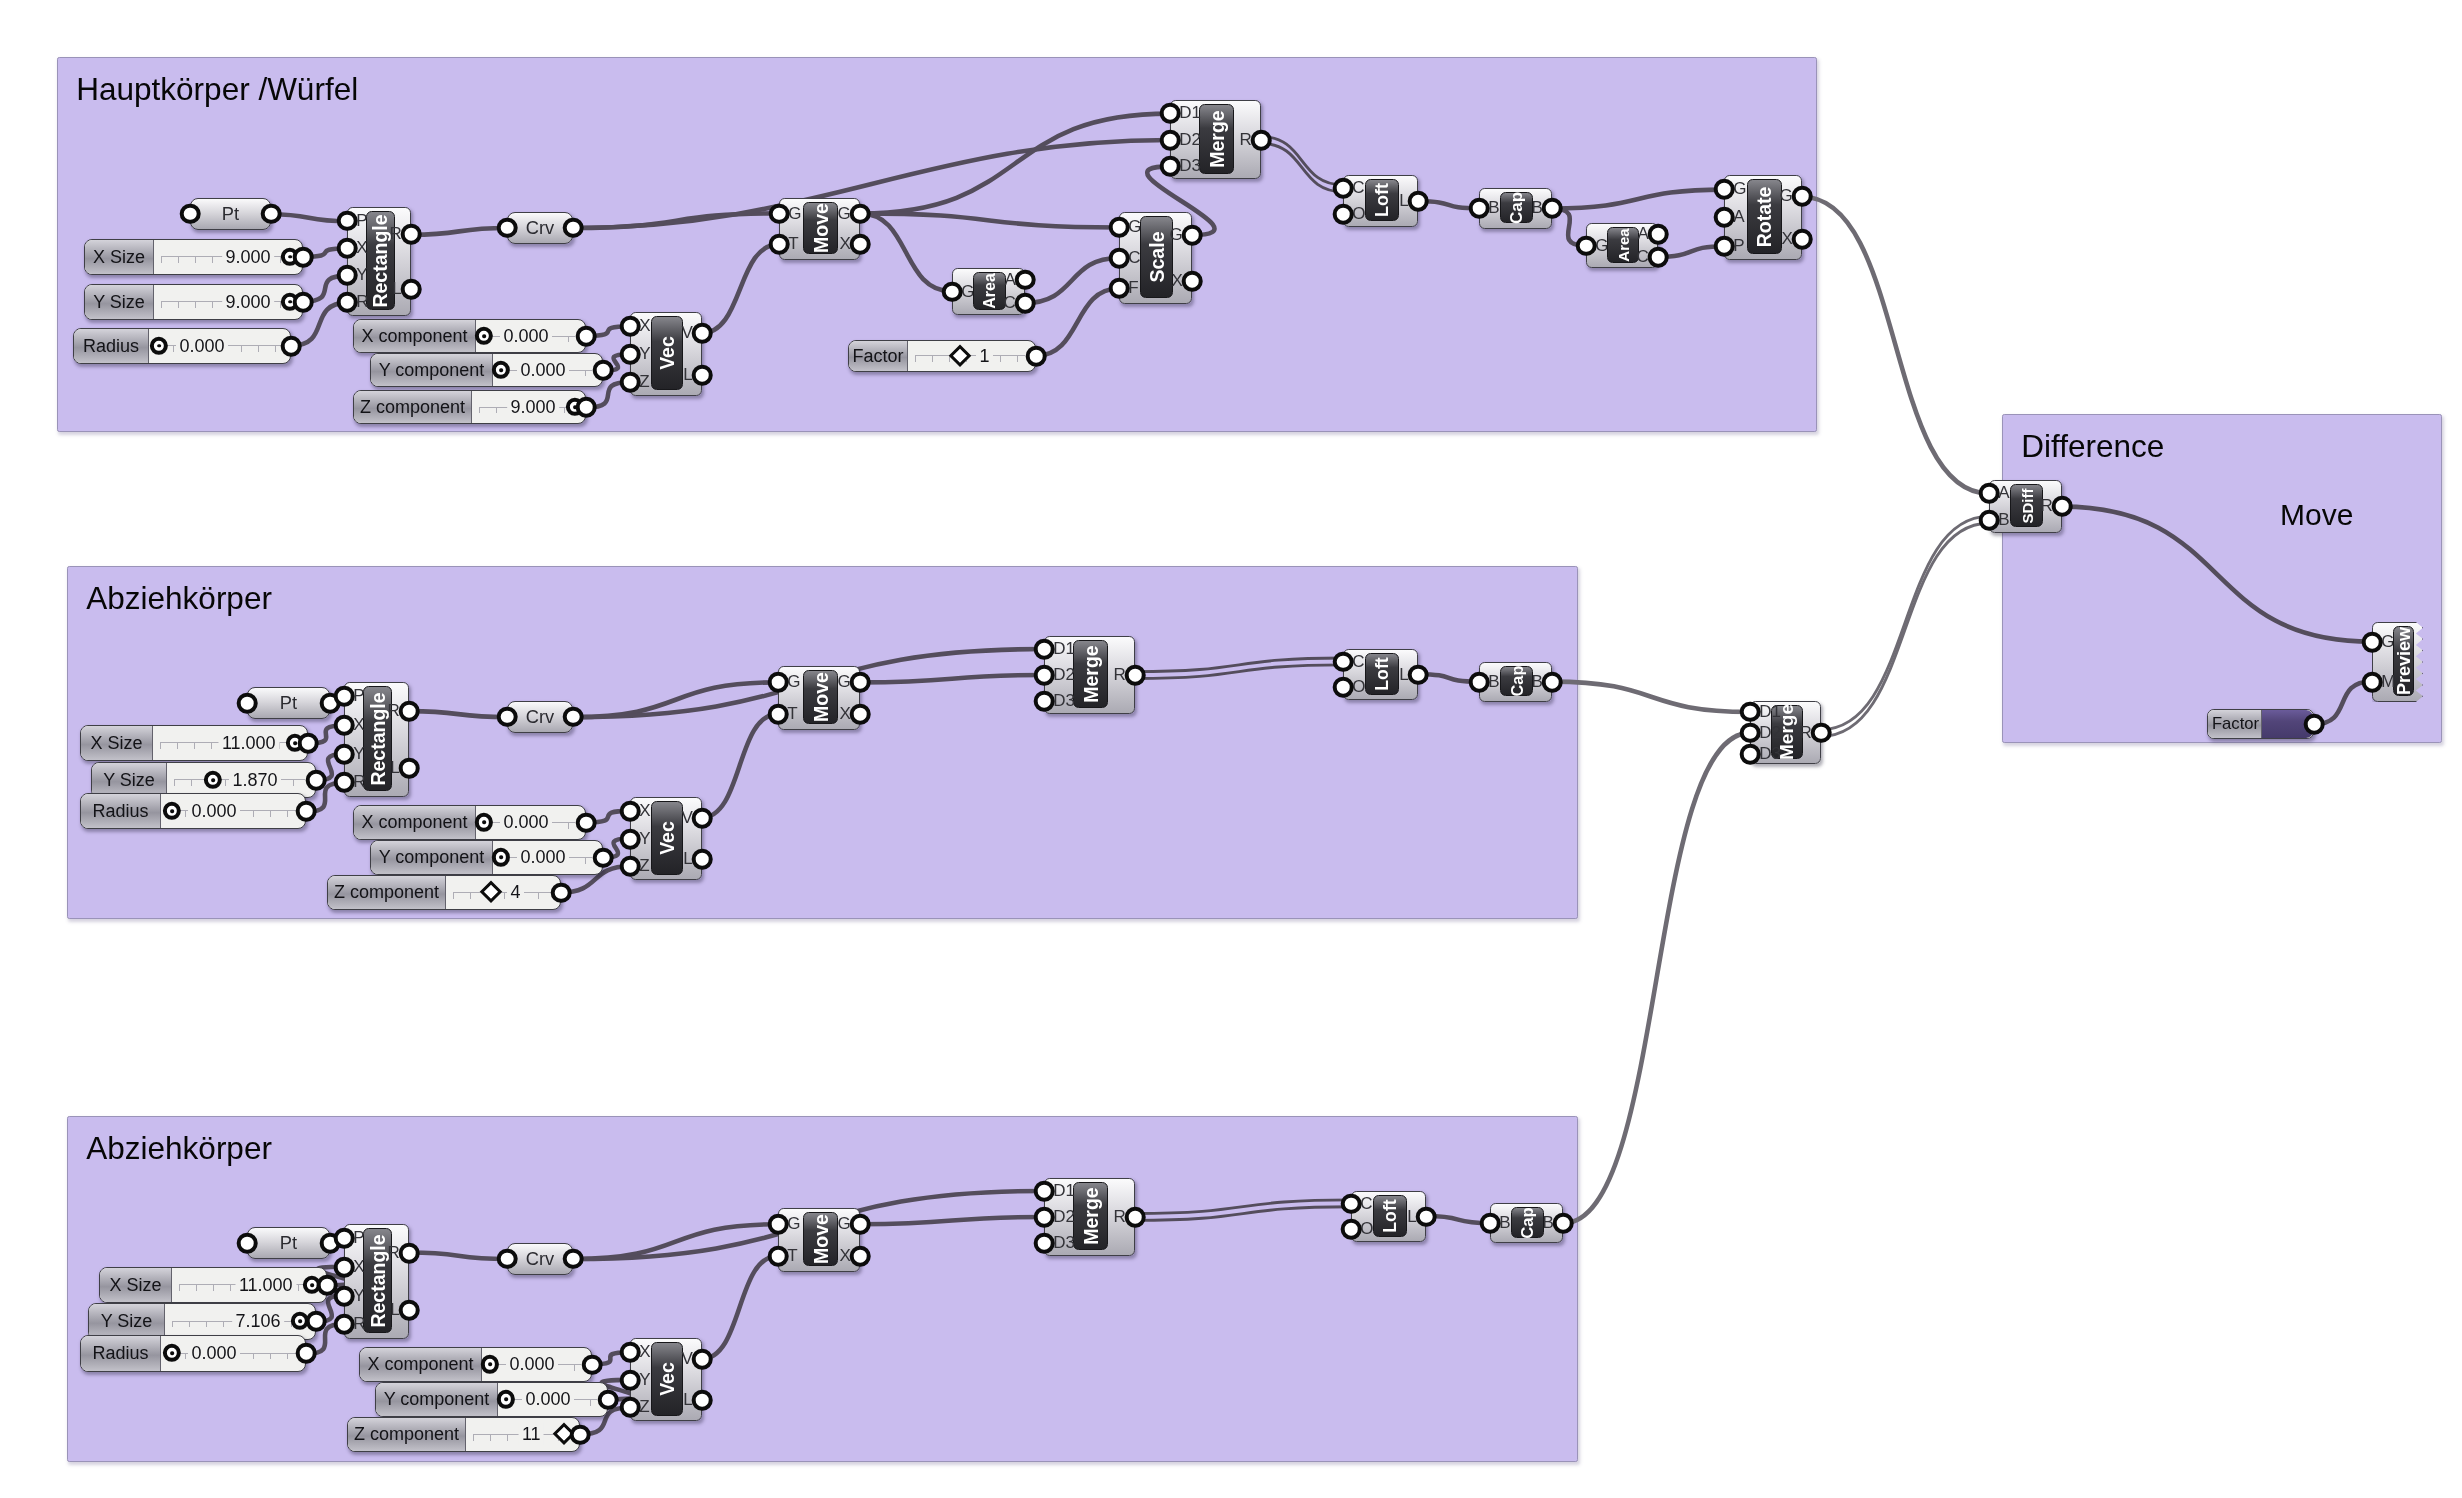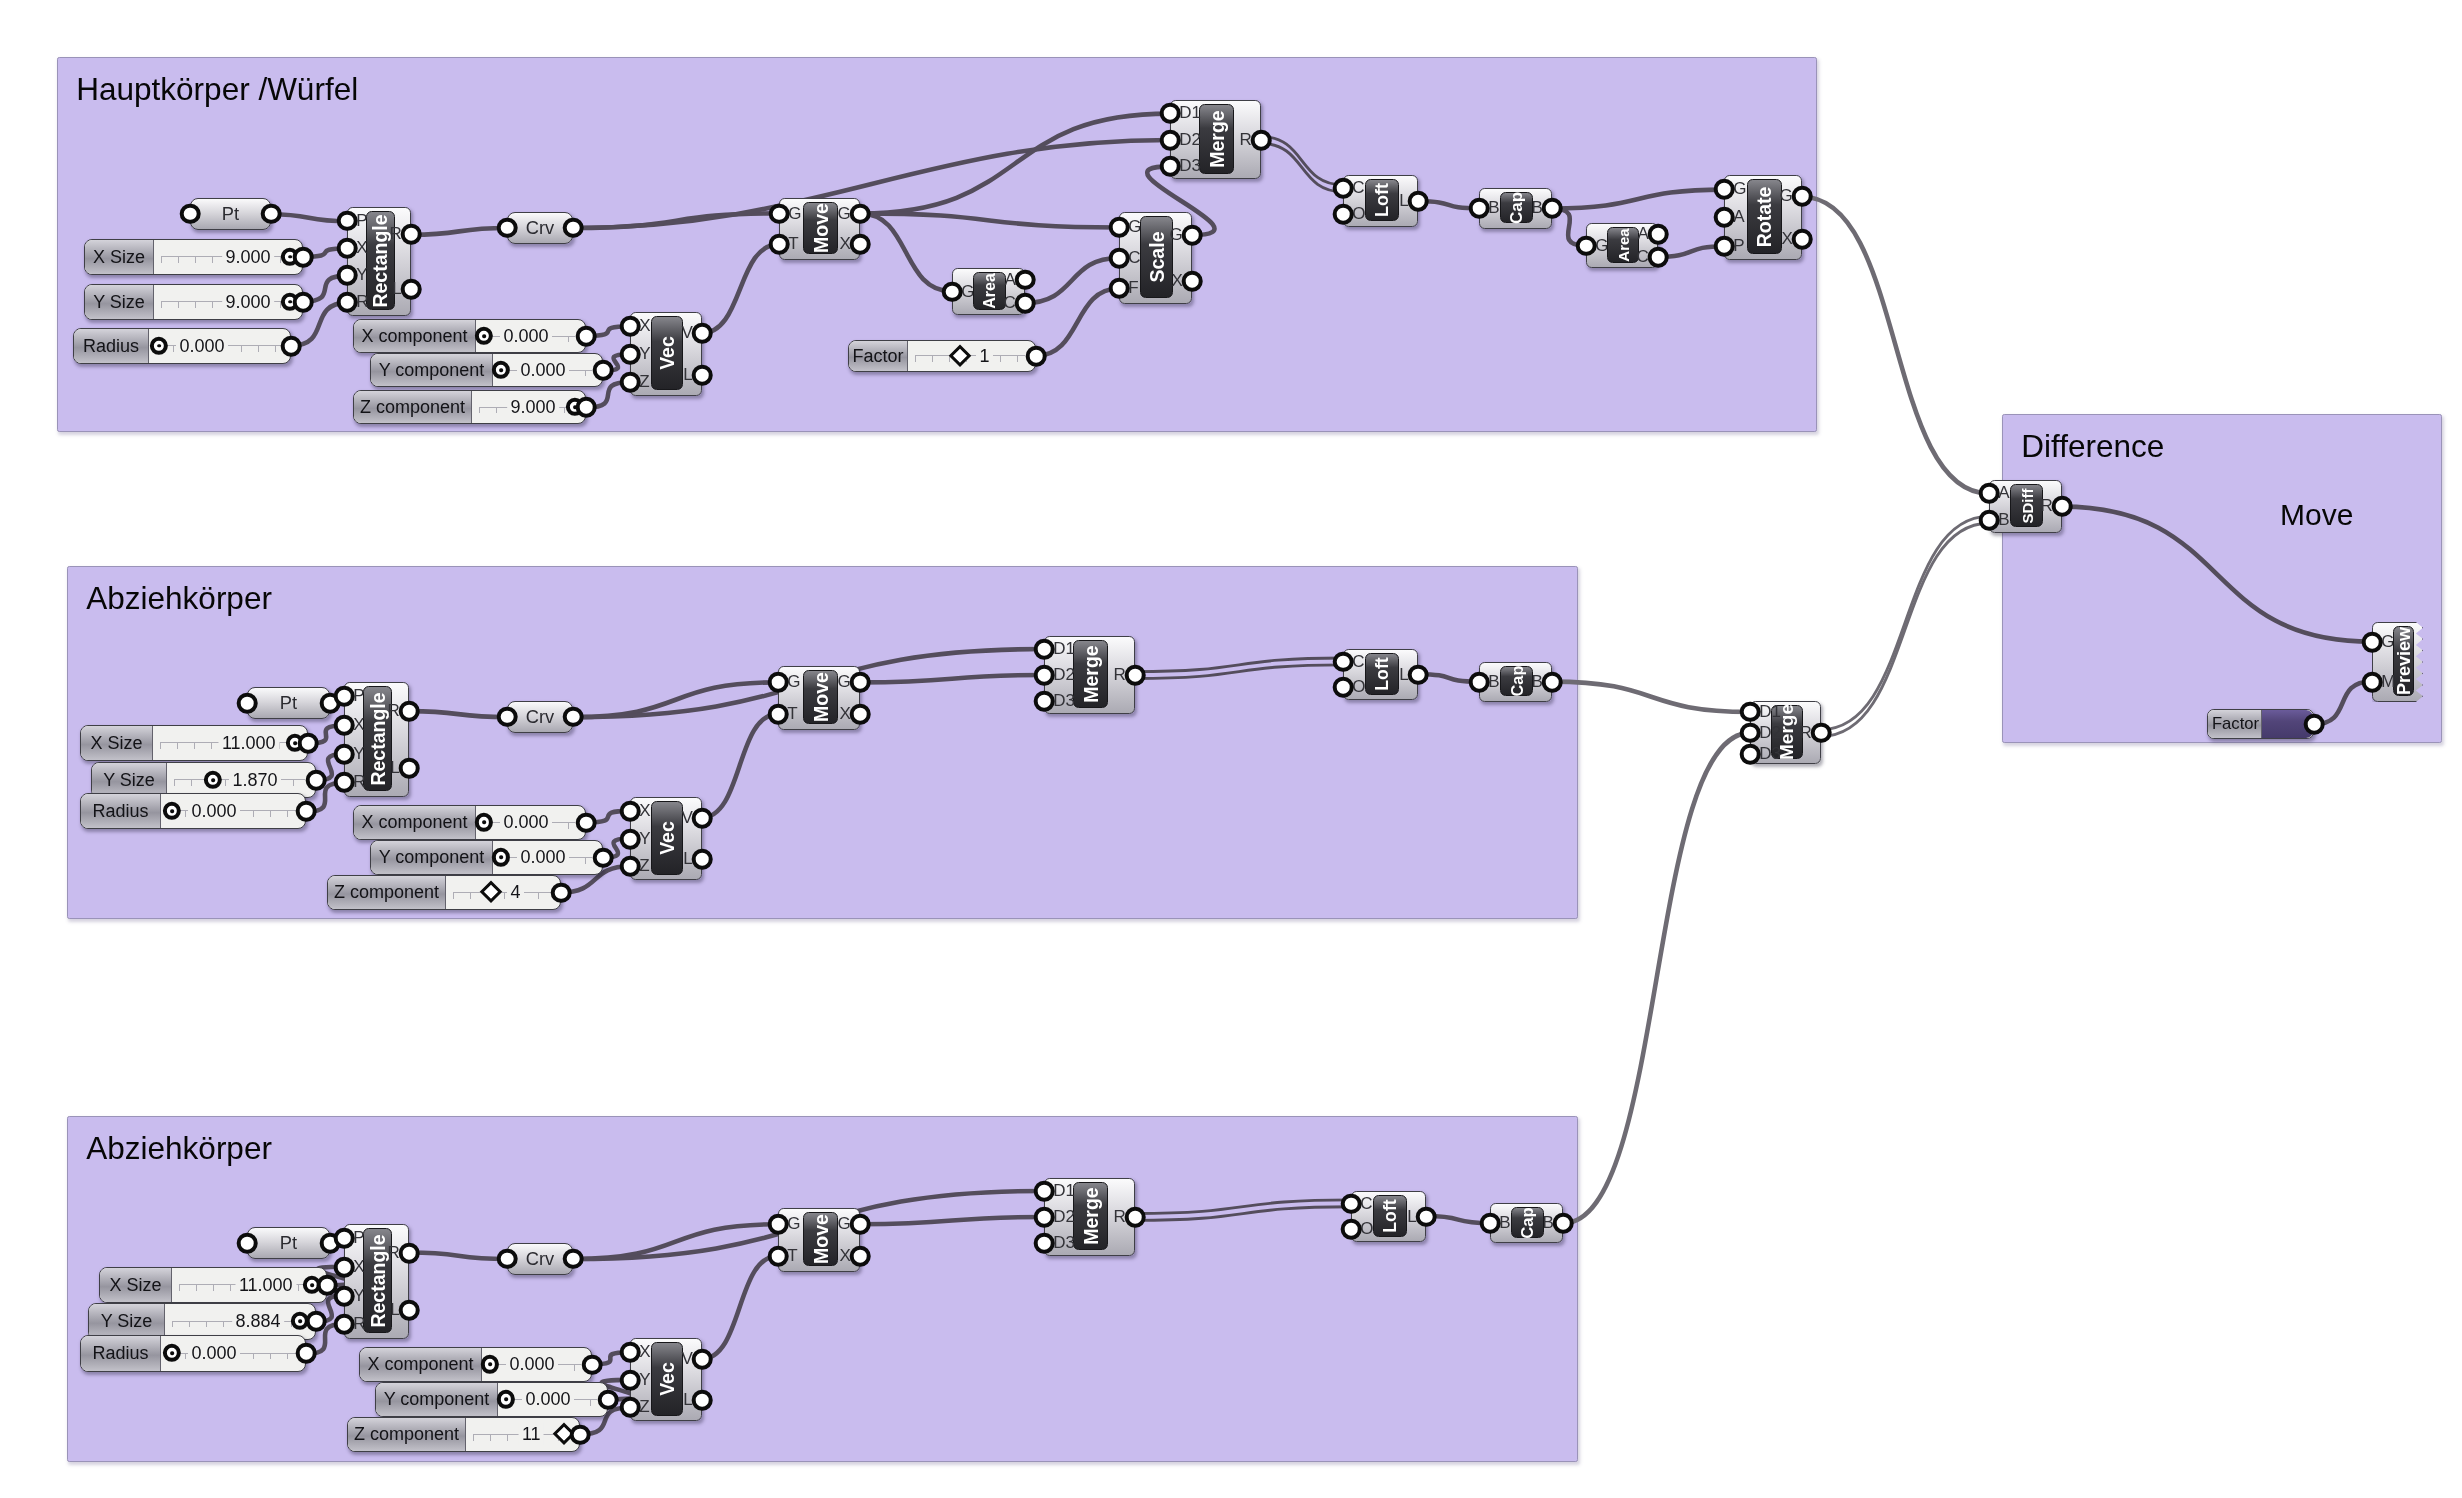--- a/index.html
+++ b/index.html
@@ -512,21 +512,21 @@
           <div class="slider-value" style="top: 17px; left: 196px; transform: translate(-100%, -50%); background: rgb(241, 241, 239); padding: 0px 3.4px;">11.000</div>
         </div>
         <div class="nub" style="left: 228px; top: 18px;"></div>
       </div>
       <div class="node" style="left: 88px; top: 1303px; width: 228px; height: 37px; position: absolute;">
         <div class="slider-body">
           <div class="slider-label" style="width: 75px; border-radius: 6.3px 0px 0px 6.3px;">Y Size</div>
           <div class="tickline" style="left: 83px; top: 16.6px; width: 133px; position: absolute;"></div>
           <div class="ticks" style="left: 83px; top: 16.6px; width: 133px; height: 6.9px; position: absolute;"></div>
           <div class="knob-round" style="left: 211px; top: 17px;"></div>
-          <div class="slider-value" style="top: 17px; left: 195px; transform: translate(-100%, -50%); background: rgb(241, 241, 239); padding: 0px 3.4px;">8.884</div>
+          <div class="slider-value" style="top: 17px; left: 195px; transform: translate(-100%, -50%); background: rgb(241, 241, 239); padding: 0px 3.4px;">7.106</div>
         </div>
         <div class="nub" style="left: 228px; top: 18.3px;"></div>
       </div>
       <div class="node" style="left: 80px; top: 1335px; width: 226px; height: 37px; position: absolute;">
         <div class="slider-body">
           <div class="slider-label" style="width: 79px; border-radius: 6.3px 0px 0px 6.3px;">Radius</div>
           <div class="tickline" style="left: 87px; top: 16.6px; width: 128px; position: absolute;"></div>
           <div class="ticks" style="left: 87px; top: 16.6px; width: 128px; height: 6.9px; position: absolute;"></div>
           <div class="knob-round" style="left: 91px; top: 17px;"></div>
           <div class="slider-value" style="top: 17px; left: 107px; background: rgb(241, 241, 239); padding: 0px 3.4px;">0.000</div>

